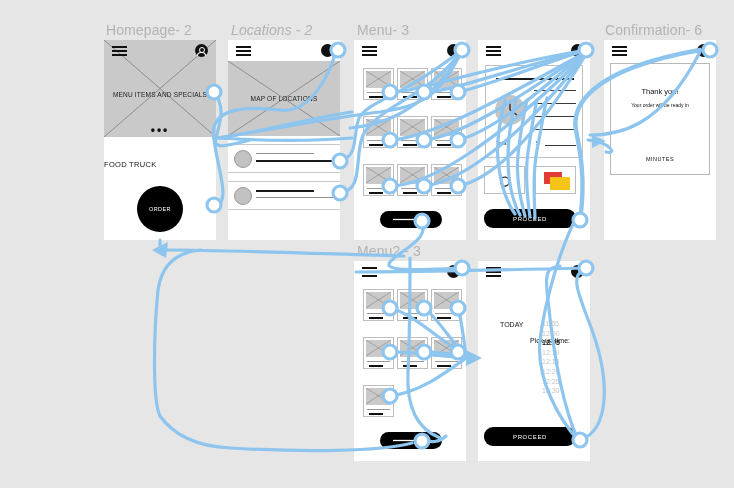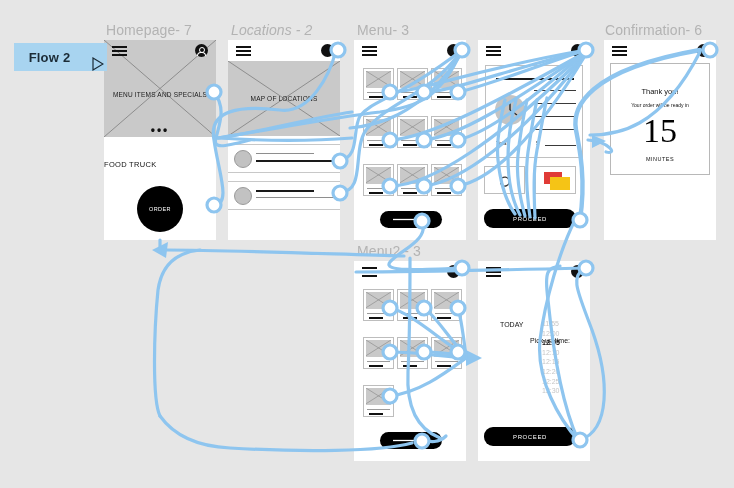--- a/index.html
+++ b/index.html
@@ -195,21 +195,21 @@
   .conn { fill:none; stroke:#8ec5ef; stroke-width:3.2; stroke-linecap:round; }
   .conn-thick { fill:none; stroke:#8ec5ef; stroke-width:4.4; stroke-linecap:round; }
   .knob { fill:#ffffff; stroke:#8ec5ef; stroke-width:3.2; }
   .arrowhead { fill:#8ec5ef; }
 </style>
 </head>
 <body>
 
 <div id="stage">
 
-  <div class="frame-title" style="left:106px; top:22px;">Homepage- 7</div>
+  <div class="frame-title" style="left:106px; top:22px;">Homepage- 2</div>
   <div class="frame-title" style="left:231px; top:22px;font-style:italic;">Locations - 2</div>
   <div class="frame-title" style="left:357px; top:22px;">Menu- 3</div>
   <div class="frame-title" style="left:605px; top:22px;">Confirmation- 6</div>
   <div class="frame-title" style="left:357px; top:243px;">Menu2 - 3</div>
 
   <div class="phone" style="left:104px; top:40px; width:112px; height:200px;">
     <div class="hero" style="left:0; top:0; width:112px; height:97px;">
       <svg class="xline" viewBox="0 0 112 97" preserveAspectRatio="none">
         <line x1="0" y1="0" x2="112" y2="97" stroke="#7d7d7d" stroke-width="0.8"></line>
         <line x1="112" y1="0" x2="0" y2="97" stroke="#7d7d7d" stroke-width="0.8"></line>
@@ -402,21 +402,20 @@
       <div class="hamburger">
           <span></span>
           <span></span>
           <span></span>
         </div>
       <div class="moon-dot"></div>
     </div>
     <div class="conf-panel" style="left:6px; top:23px; width:100px; height:112px;">
       <div class="conf-thanks" style="top:23px;">Thank you!</div>
       <div class="conf-sub" style="top:38px;">Your order will be ready in</div>
-      <div class="conf-num" style="top:50px;">15</div>
       <div class="conf-min" style="top:92px;">MINUTES</div>
     </div>
   </div>
 
   <div class="phone" style="left:354px; top:261px; width:112px; height:200px;">
     <div class="topbar">
       <div class="hamburger">
           <span></span>
           <span></span>
           <span></span>
@@ -510,28 +509,20 @@
       <div class="sch-time">12:20</div>
       <div class="sch-time">12:25</div>
       <div class="sch-time">12:30</div>
     </div>
 
     <div class="black-btn" style="left:6px; top:166px; width:92px; height:19px;">
       <span class="btn-label">PROCEED</span>
     </div>
   </div>
 
-  <div class="flow-badge">
-    <span class="flow-label">Flow 2</span>
-    <span class="play-tri">
-      <svg width="12" height="14" viewBox="0 0 12 14">
-          <polygon points="1,1 11,7 1,13" fill="none" stroke="#1b2b36" stroke-width="1.2"></polygon>
-        </svg>
-    </span>
-  </div>
 
   <svg id="connectors" viewBox="0 0 734 488">
 
     <path class="conn" d="M214,205 C232,205 218,170 214,140 C208,110 240,105 280,110 C310,114 330,75 336,50"></path>
 
     <path class="conn" d="M214,92 C226,108 220,122 216,138 C212,150 226,146 250,140"></path>
 
     <path class="conn" d="M340,160 C360,158 352,130 360,116 C372,100 400,98 462,50"></path>
     <path class="conn" d="M340,192 C366,192 352,150 366,130 C390,100 430,96 462,50"></path>
     <path class="conn" d="M218,138 C280,128 330,118 380,112 C420,106 440,98 462,50"></path>

